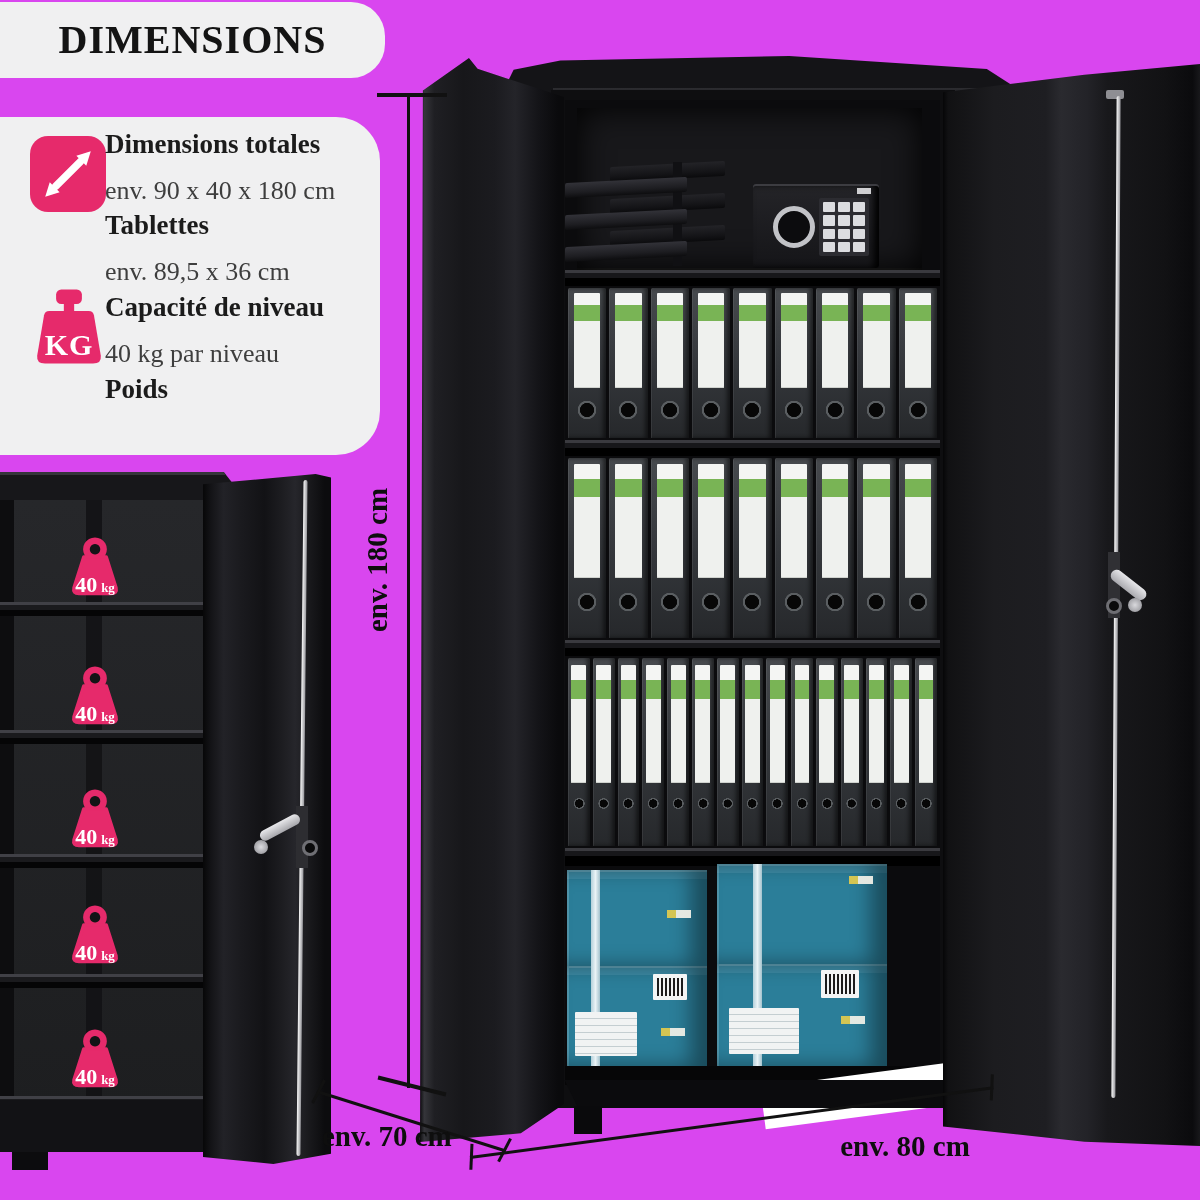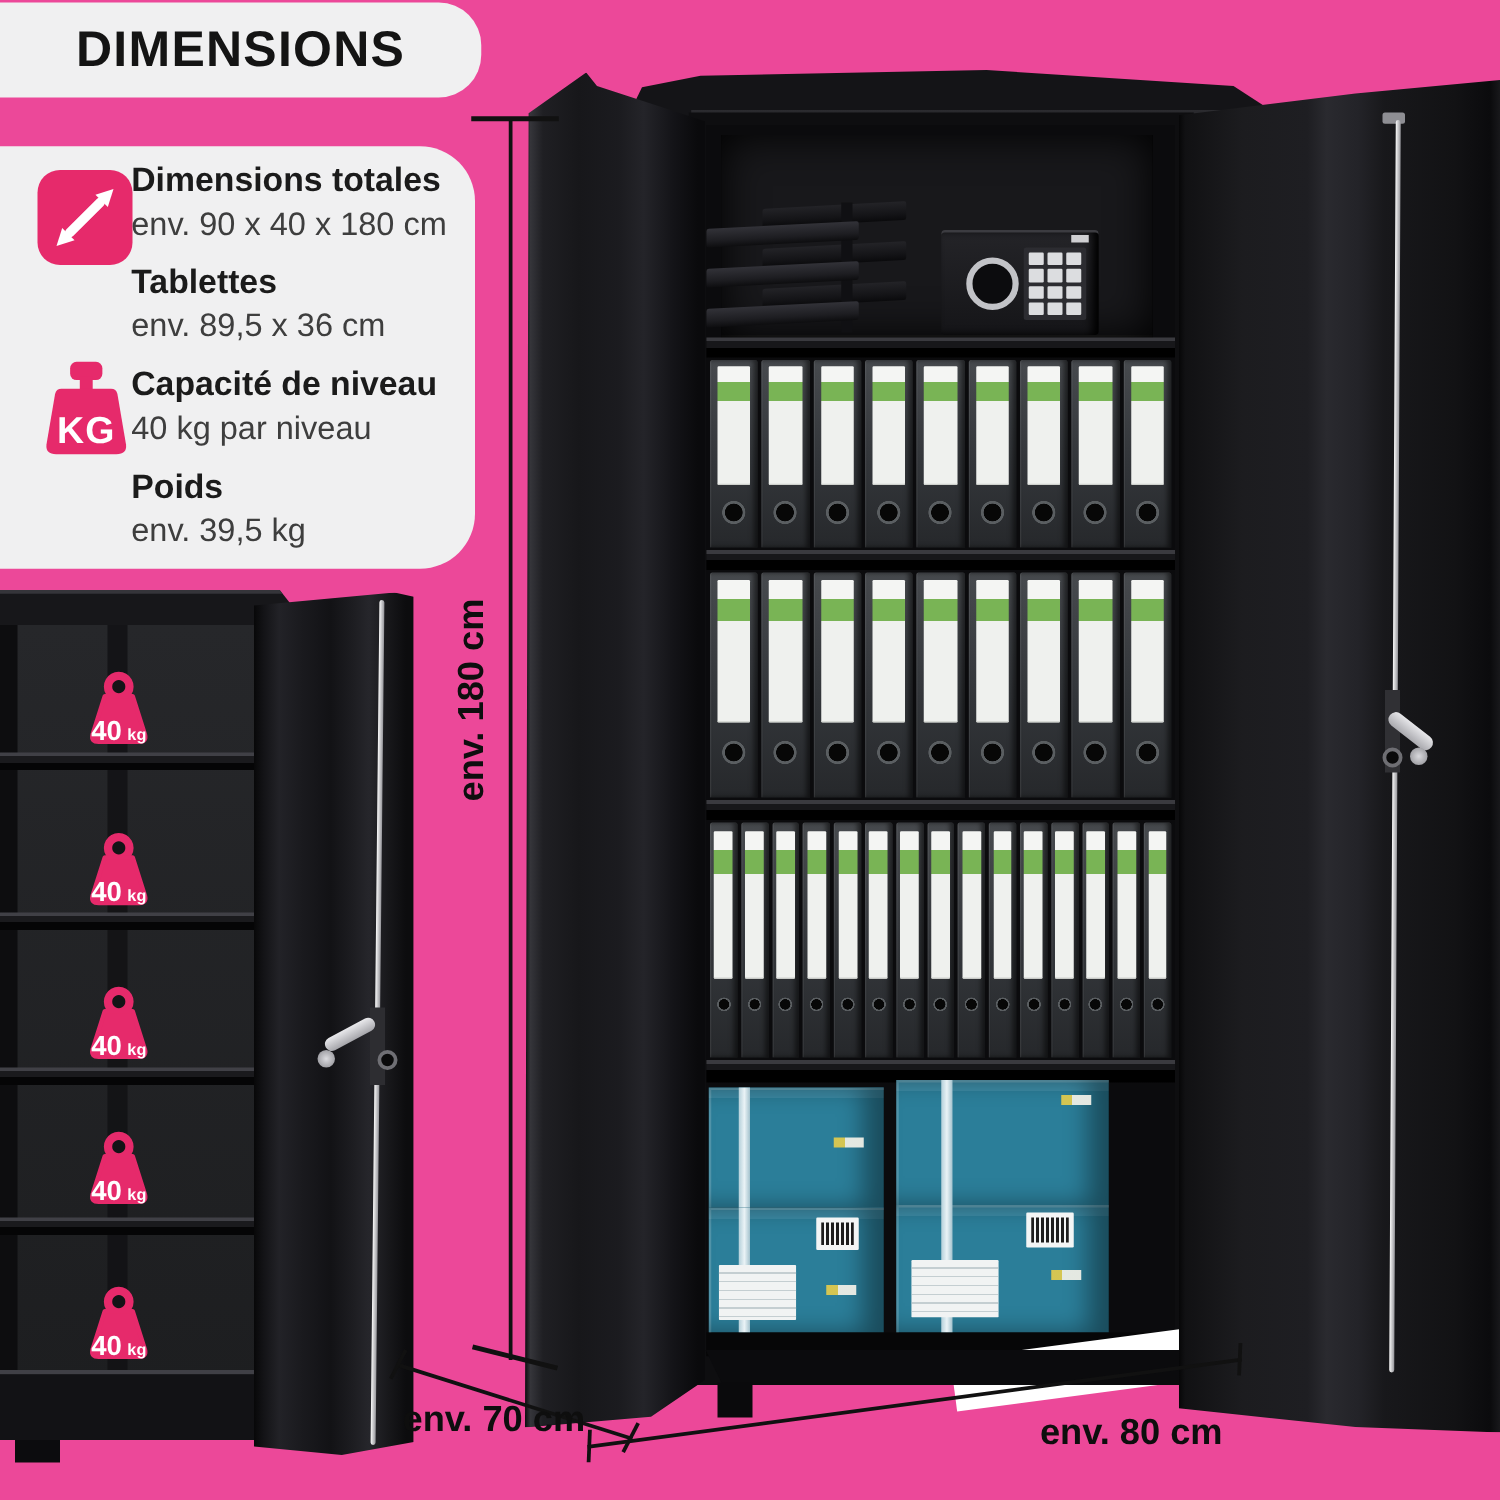--- a/index.html
+++ b/index.html
@@ -1,29 +1,29 @@
 <!DOCTYPE html>
 <html><head>
 <meta charset="utf-8">
 <style>
   html,body{margin:0;padding:0;background:#fff;}
-  #stage{position:relative;width:1200px;height:1200px;background:#ec4899;overflow:hidden;
-         font-family:Liberation Sans, sans-serif;color:#161616;}
+  #stage{position:relative;width:1200px;height:1200px;background:#d946ef;overflow:hidden;
+         font-family:Liberation Serif, serif;color:#161616;}
   .abs{position:absolute;}
 
   
   .card{position:absolute;background:#f0f0f1;}
   #title-card{left:-30px;top:2px;width:415px;height:76px;border-radius:0 34px 34px 0;}
   #title-card h1{margin:0;padding-left:30px;line-height:76px;text-align:center;
                  font-size:40px;font-weight:bold;letter-spacing:1px;color:#141414;}
   #specs-card{left:-30px;top:117px;width:410px;height:338px;border-radius:0 44px 44px 0;}
 
   .spec-row{position:absolute;left:105px;width:260px;}
   .spec-title{font-size:27px;font-weight:bold;color:#1b1b1b;line-height:1.1;white-space:nowrap;}
-  .spec-value{font-size:26px;color:#3e3e3e;margin-top:4px;white-space:nowrap;}
+  .spec-value{font-size:26px;color:#3e3e3e;margin-top:16px;white-space:nowrap;}
 
   .spec-icon{position:absolute;}
   #icon-arrows{left:30px;top:136px;width:76px;height:76px;background:#e62a6b;border-radius:18px;}
   #icon-arrows svg{width:100%;height:100%;}
   #icon-kg{left:24px;top:286px;width:90px;height:86px;}
   #icon-kg svg{width:100%;height:100%;}
   .icon-kg-text{position:absolute;left:0;right:0;top:42px;text-align:center;
                 font-size:30px;font-weight:bold;color:#fff;letter-spacing:1px;}
 
   
@@ -126,21 +126,20 @@
   <div class="spec-row" style="top:211px">
     <div class="spec-title">Tablettes</div>
     <div class="spec-value">env. 89,5 x 36 cm</div>
   </div>
   <div class="spec-row" style="top:293px">
     <div class="spec-title">Capacité de niveau</div>
     <div class="spec-value">40 kg par niveau</div>
   </div>
   <div class="spec-row" style="top:375px">
     <div class="spec-title">Poids</div>
-    <div class="spec-value">env. 39,5 kg</div>
   </div>
 
   <div>
     <div class="abs" style="left:0;top:472px;width:238px;height:30px;background:#17171a;box-shadow:inset 0 3px 0 #35353a;clip-path:polygon(0 0,94% 0,100% 60%,100% 100%,0 100%)"></div>
     <div class="abs" style="left:0;top:500px;width:210px;height:610px;background:linear-gradient(180deg,#26272a,#1d1e20);overflow:hidden">
       <div class="abs" style="left:0;top:0;width:14px;height:100%;background:#0d0d0f"></div>
       <div class="abs" style="left:86px;top:0;width:16px;height:100%;background:#121214;opacity:.85"></div>
       <div class="shelfbar2" style="top:102px"></div>
       <div class="shelfbar2" style="top:230px"></div>
       <div class="shelfbar2" style="top:354px"></div>

